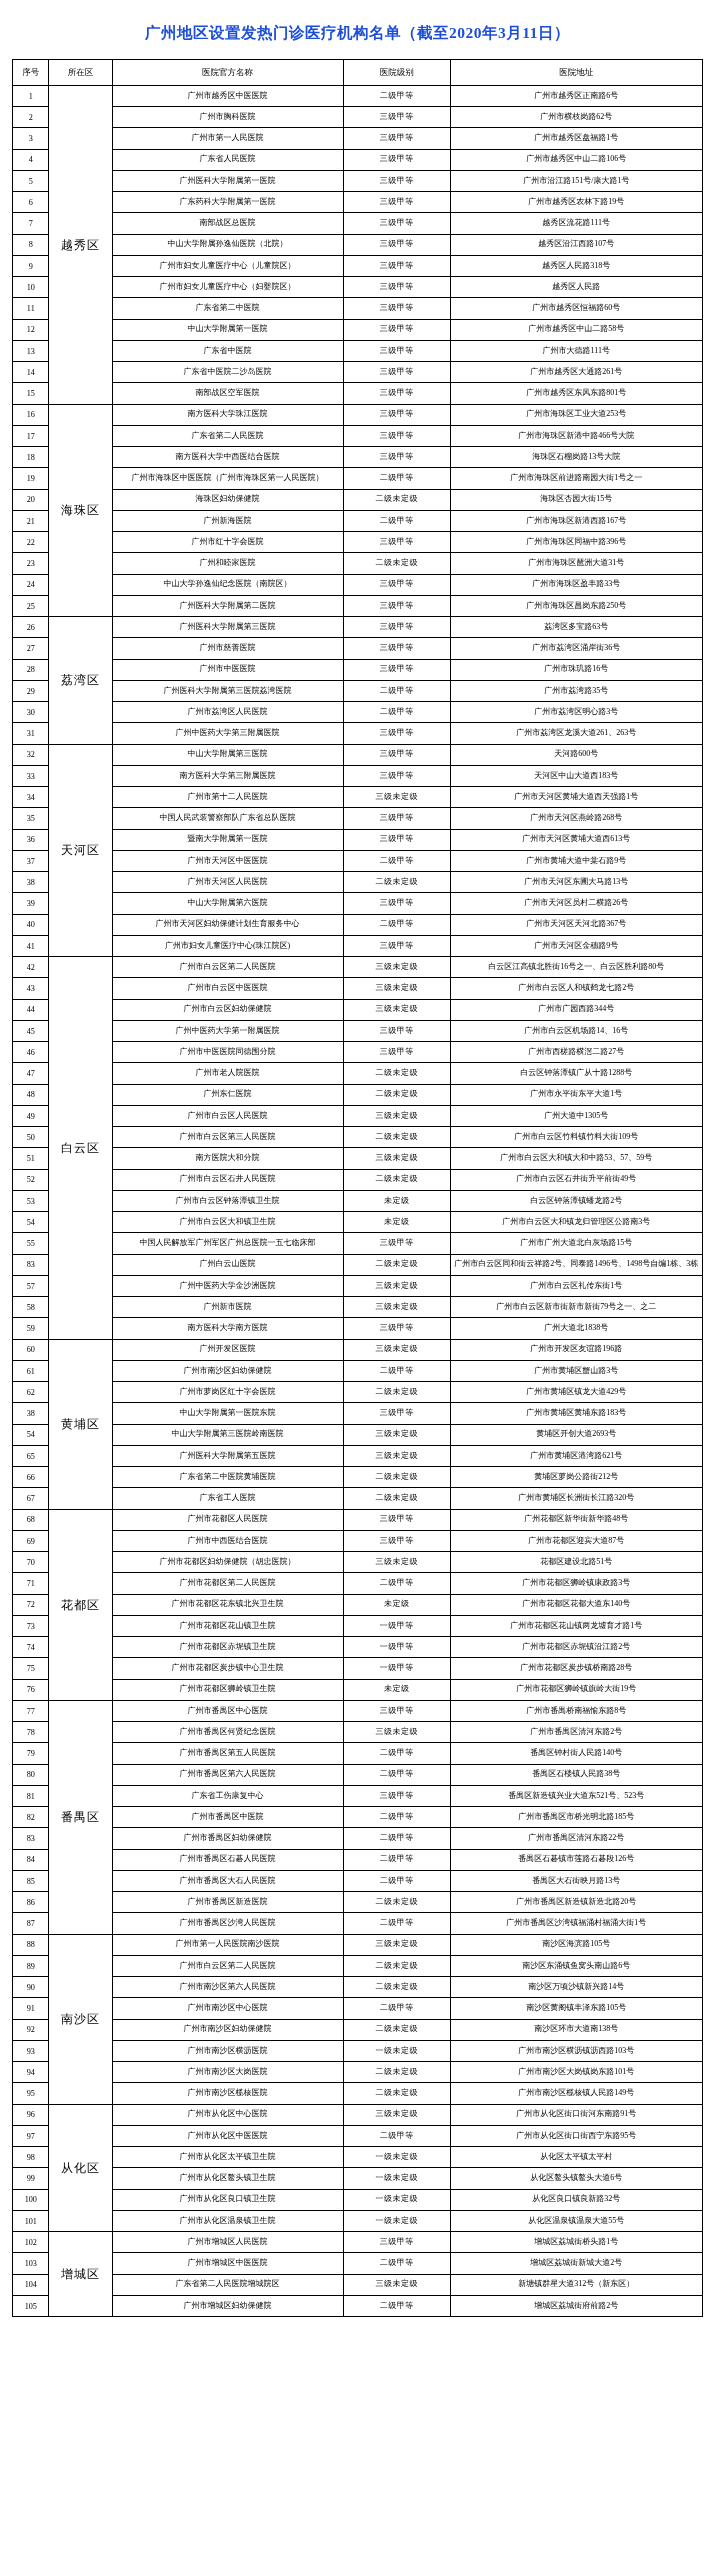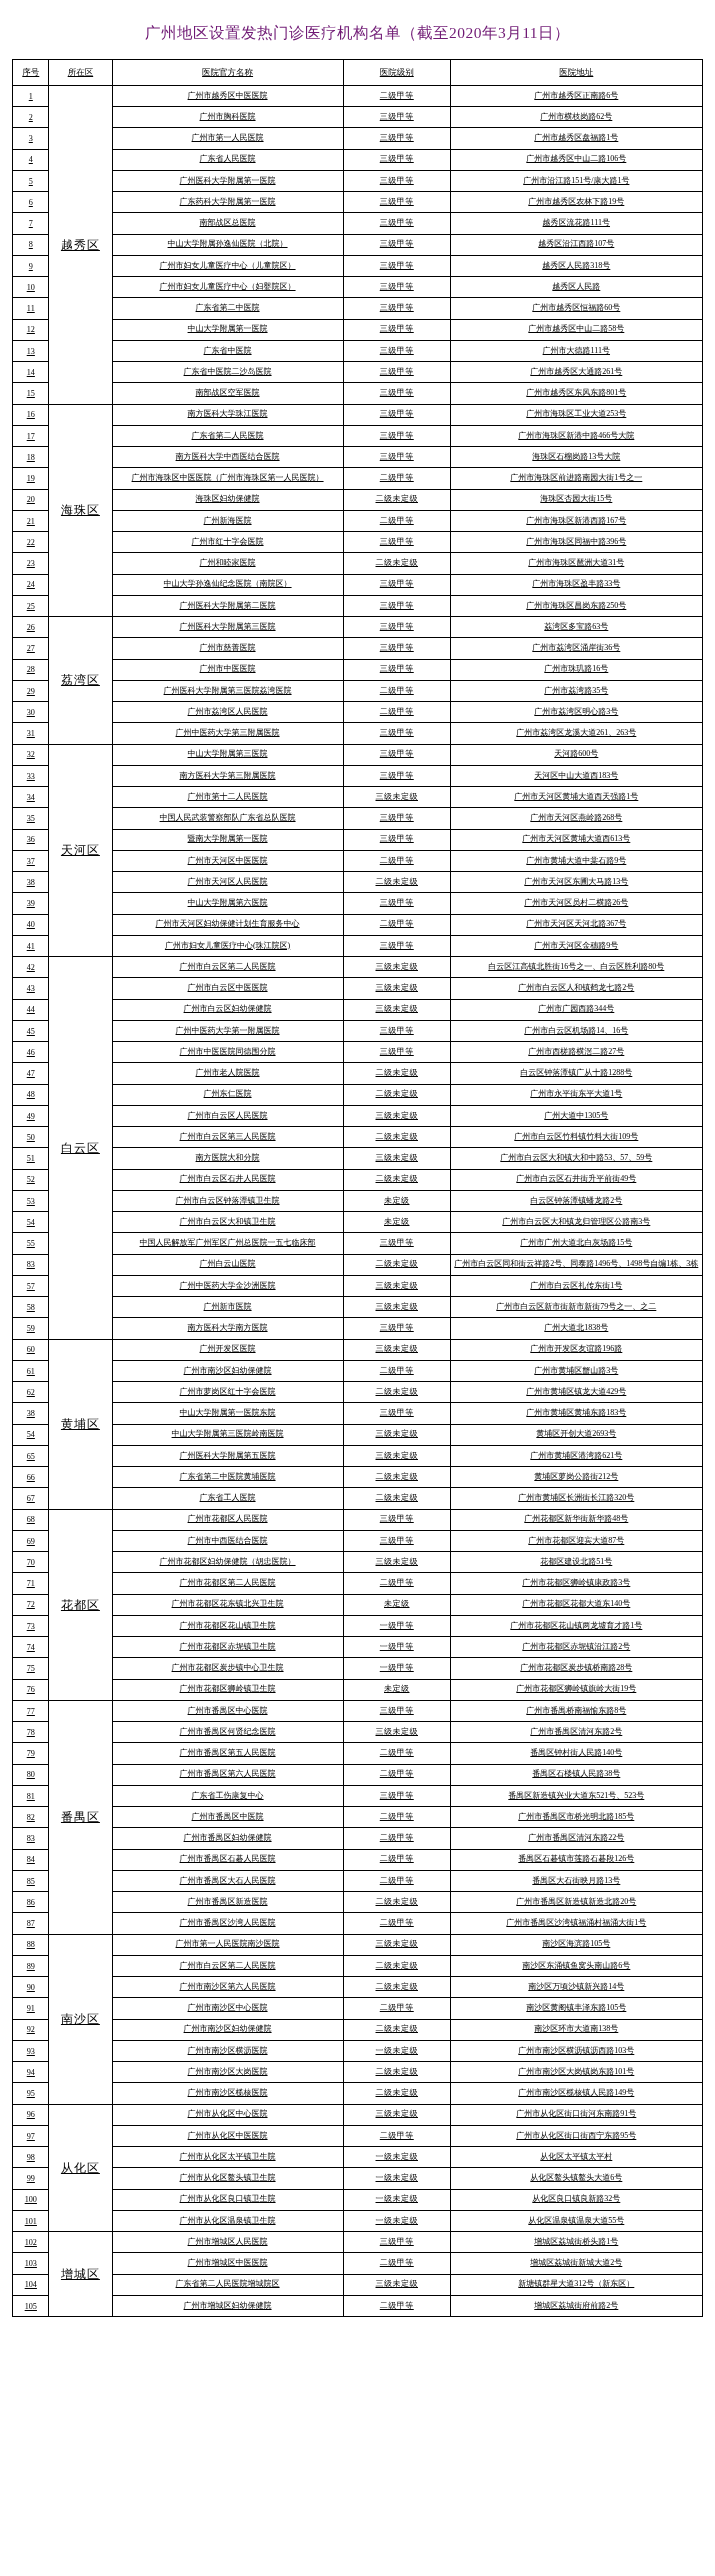--- a/index.html
+++ b/index.html
@@ -11,33 +11,32 @@
   #page {
     width: 715px;
     min-height: 4011px;
     background: #ffffff;
     position: relative;
     padding: 4.1px 12.4px 10.3px 12.4px;
   }
   .doc-title {
     text-align: center;
     font-size: 15.5px;
-    font-weight: normal;
+    font-weight: bold;
     letter-spacing: 0.5px;
     padding: 18.5px 0 15.5px 0;
-    color: #701a75;
+    color: #1d4ed8;
     font-family: "Liberation Serif", "DejaVu Serif", serif;
   }
   table.fever-table {
     width: 100%;
     border-collapse: collapse;
     table-layout: fixed;
     font-size: 8px;
     color: #000;
-    text-decoration: underline;
   }
   table.fever-table th,
   table.fever-table td {
     border: 0.8px solid #000;
     text-align: center;
     vertical-align: middle;
     padding: 4.6px 2.1px;
     line-height: 1.35;
     word-break: break-all;
     font-weight: normal;

